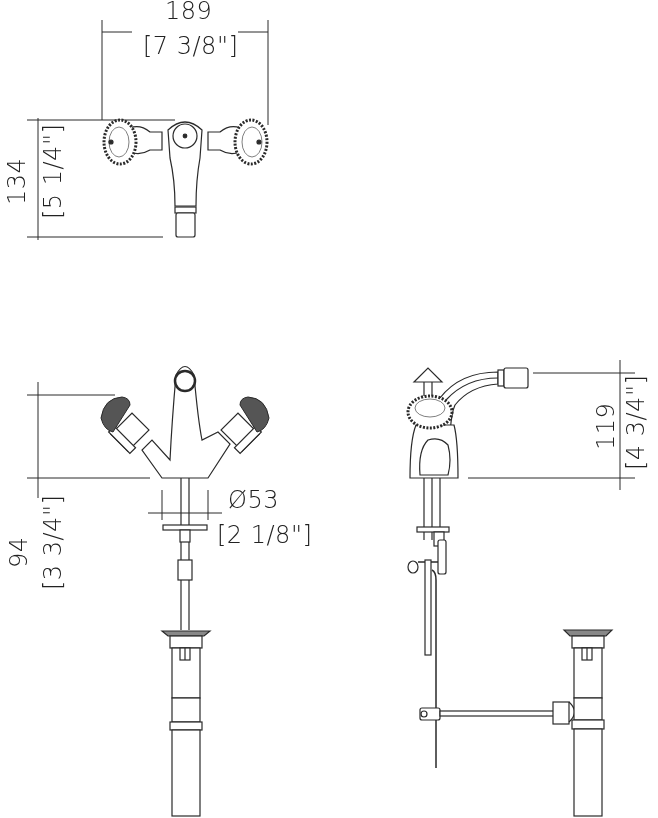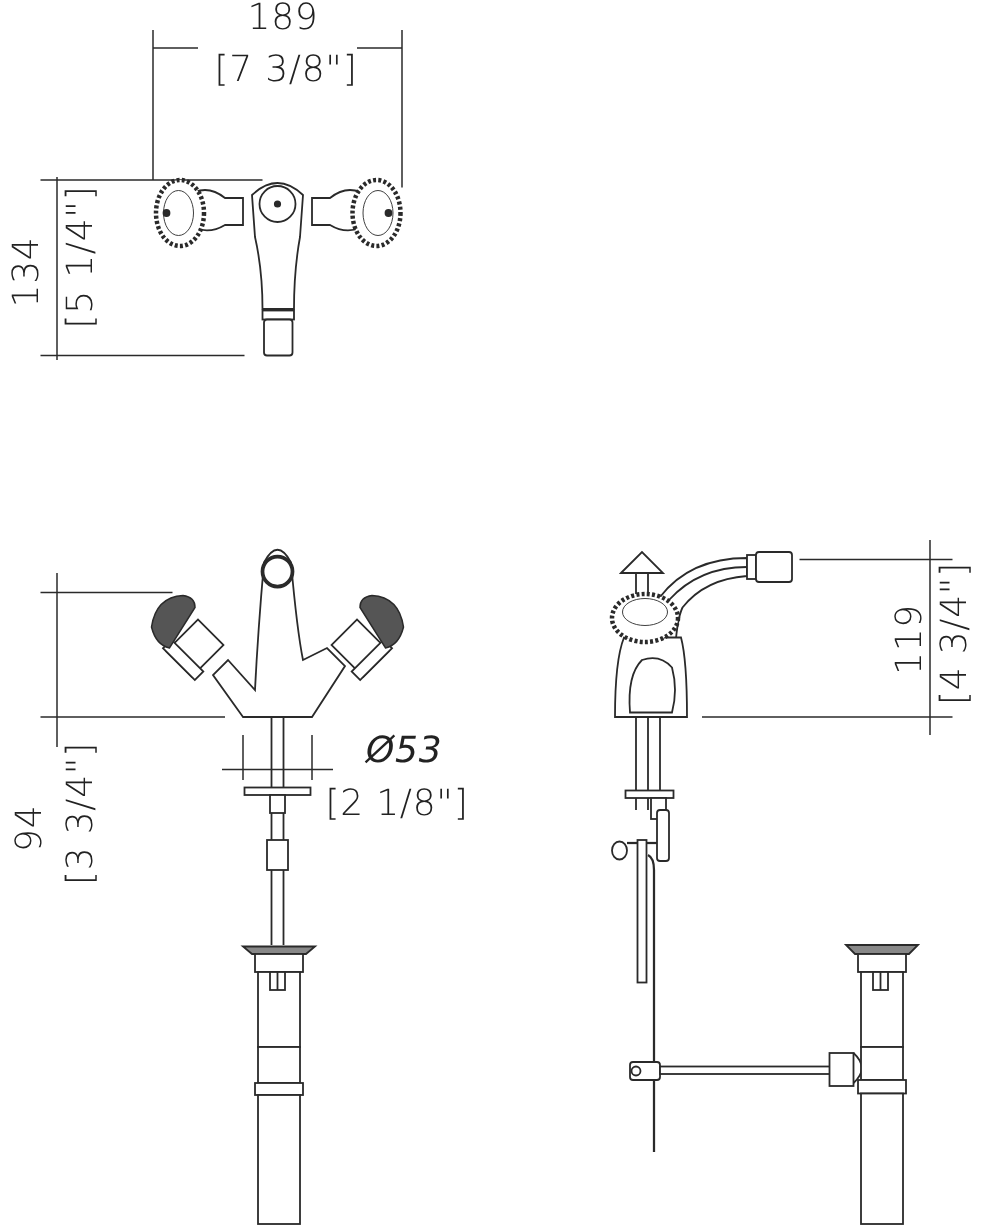--- a/index.html
+++ b/index.html
@@ -142,17 +142,17 @@
 
 <div class="lbl" style="left:165px; top:-2px;">189</div>
 <div class="lbl" style="left:143px; top:33px;">[7 3/8"]</div>
 
 <div class="lbl rot" style="left:4px; top:205px;">134</div>
 <div class="lbl rot" style="left:40px; top:219px;">[5 1/4"]</div>
 
 <div class="lbl rot" style="left:6px; top:568px;">94</div>
 <div class="lbl rot" style="left:40px; top:590px;">[3 3/4"]</div>
 
-<div class="lbl" style="left:244px; top:487px;font-style:italic;">Ø53</div>
+<div class="lbl" style="left:228px; top:487px;">Ø53</div>
 <div class="lbl" style="left:217px; top:522px;">[2 1/8"]</div>
 
 <div class="lbl rot" style="left:593px; top:450px;">119</div>
 <div class="lbl rot" style="left:623px; top:470px;">[4 3/4"]</div>
 
 </body></html>

